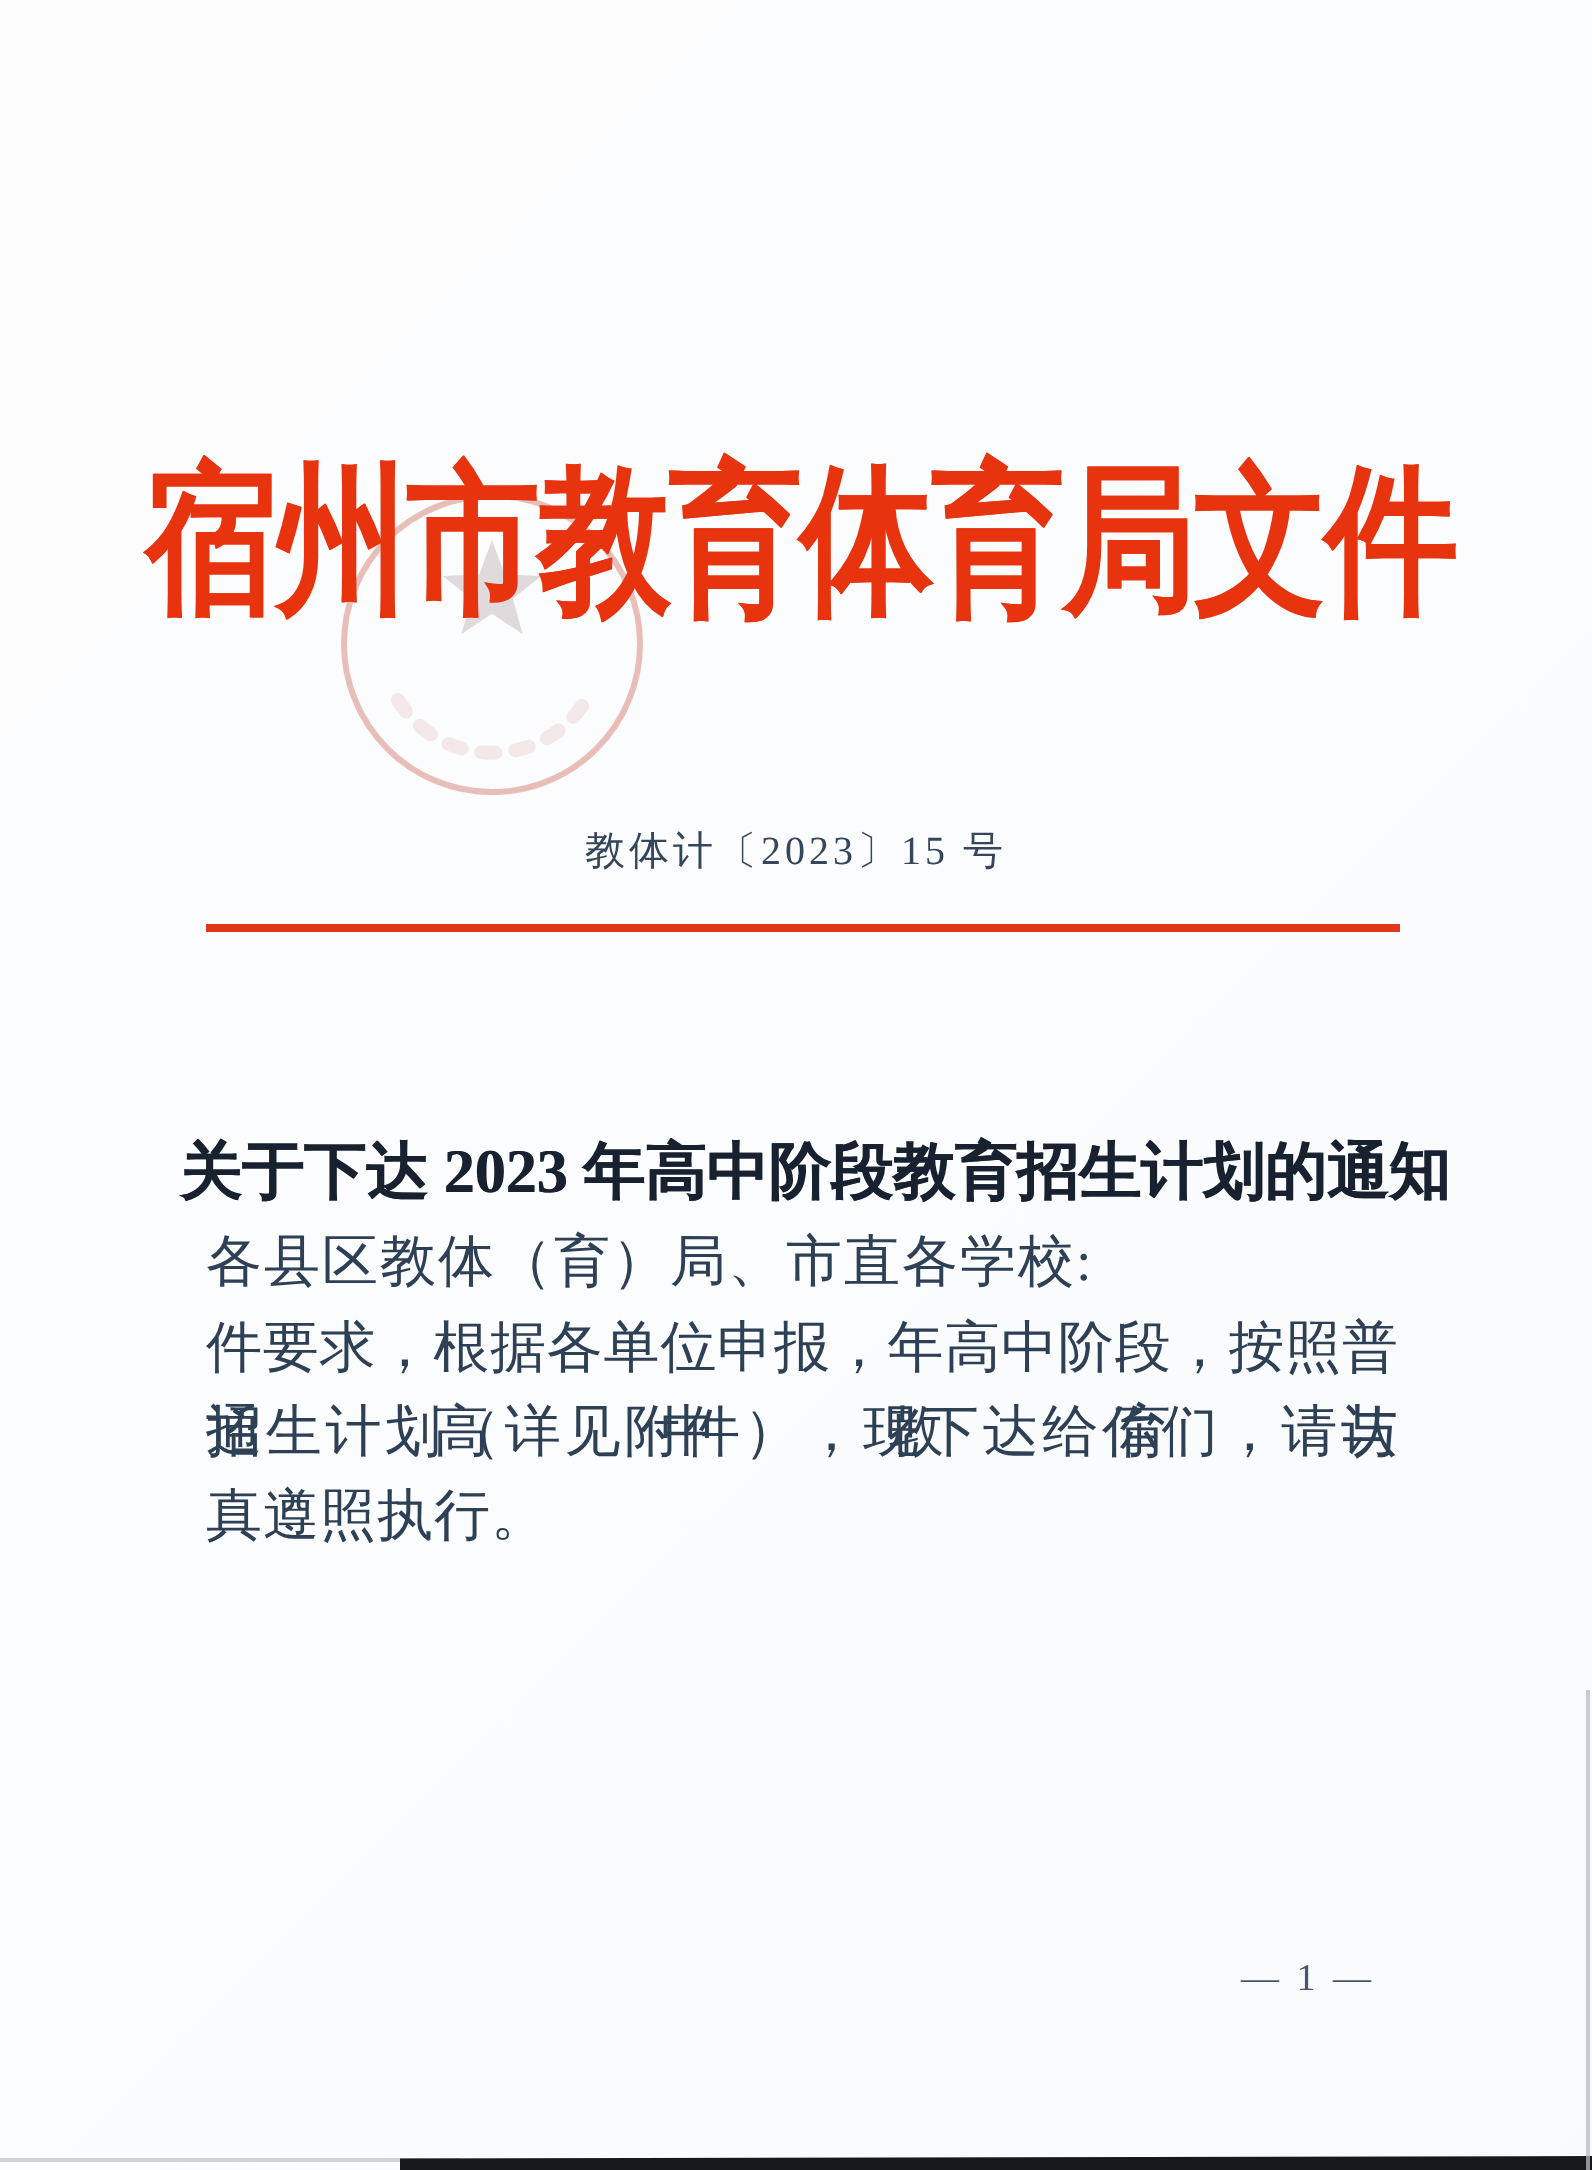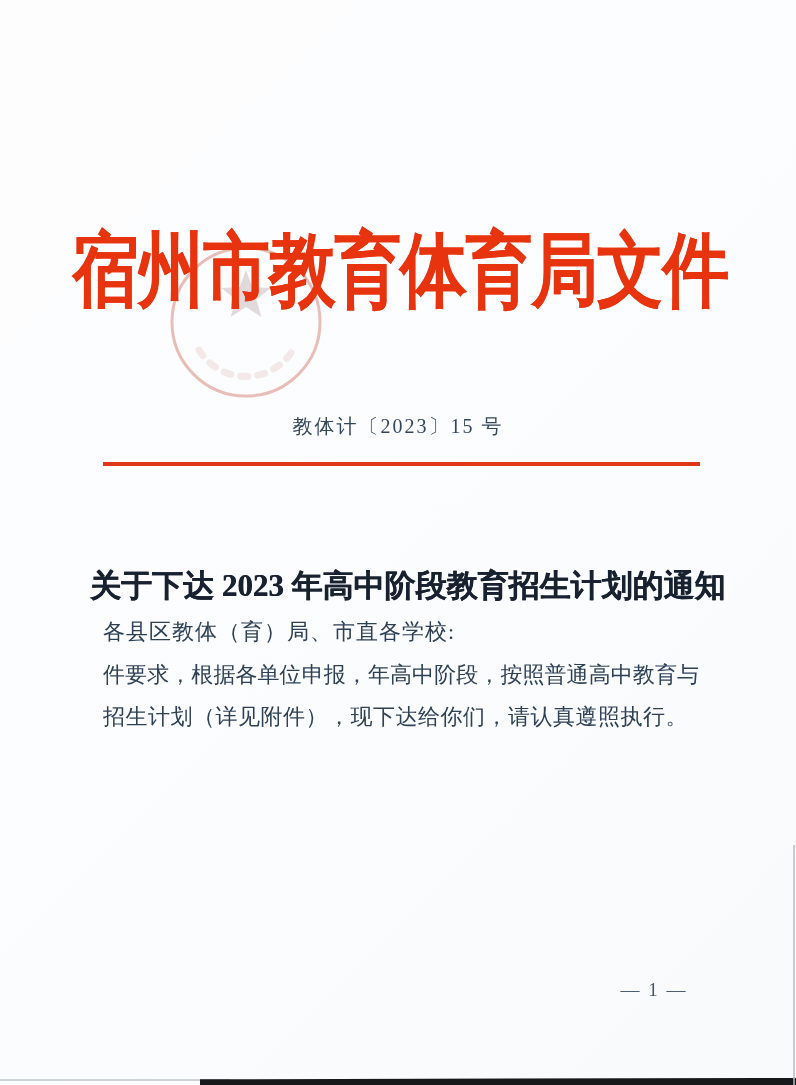--- a/index.html
+++ b/index.html
@@ -81,21 +81,21 @@
     text-shadow: 0.4px 0 0 currentColor;
     margin-top: 41px;
   }
 
   
   .body-block {
     position: absolute;
     top: 610px;
     left: 103px;
     width: 596px;
-    font-size: 22px;
+    font-size: 28px;
   }
   .salutation {
     height: 44px;
     line-height: 44px;
     letter-spacing: 1px;
   }
   .line {
     height: 42px;
     line-height: 42px;
     text-align: justify;

